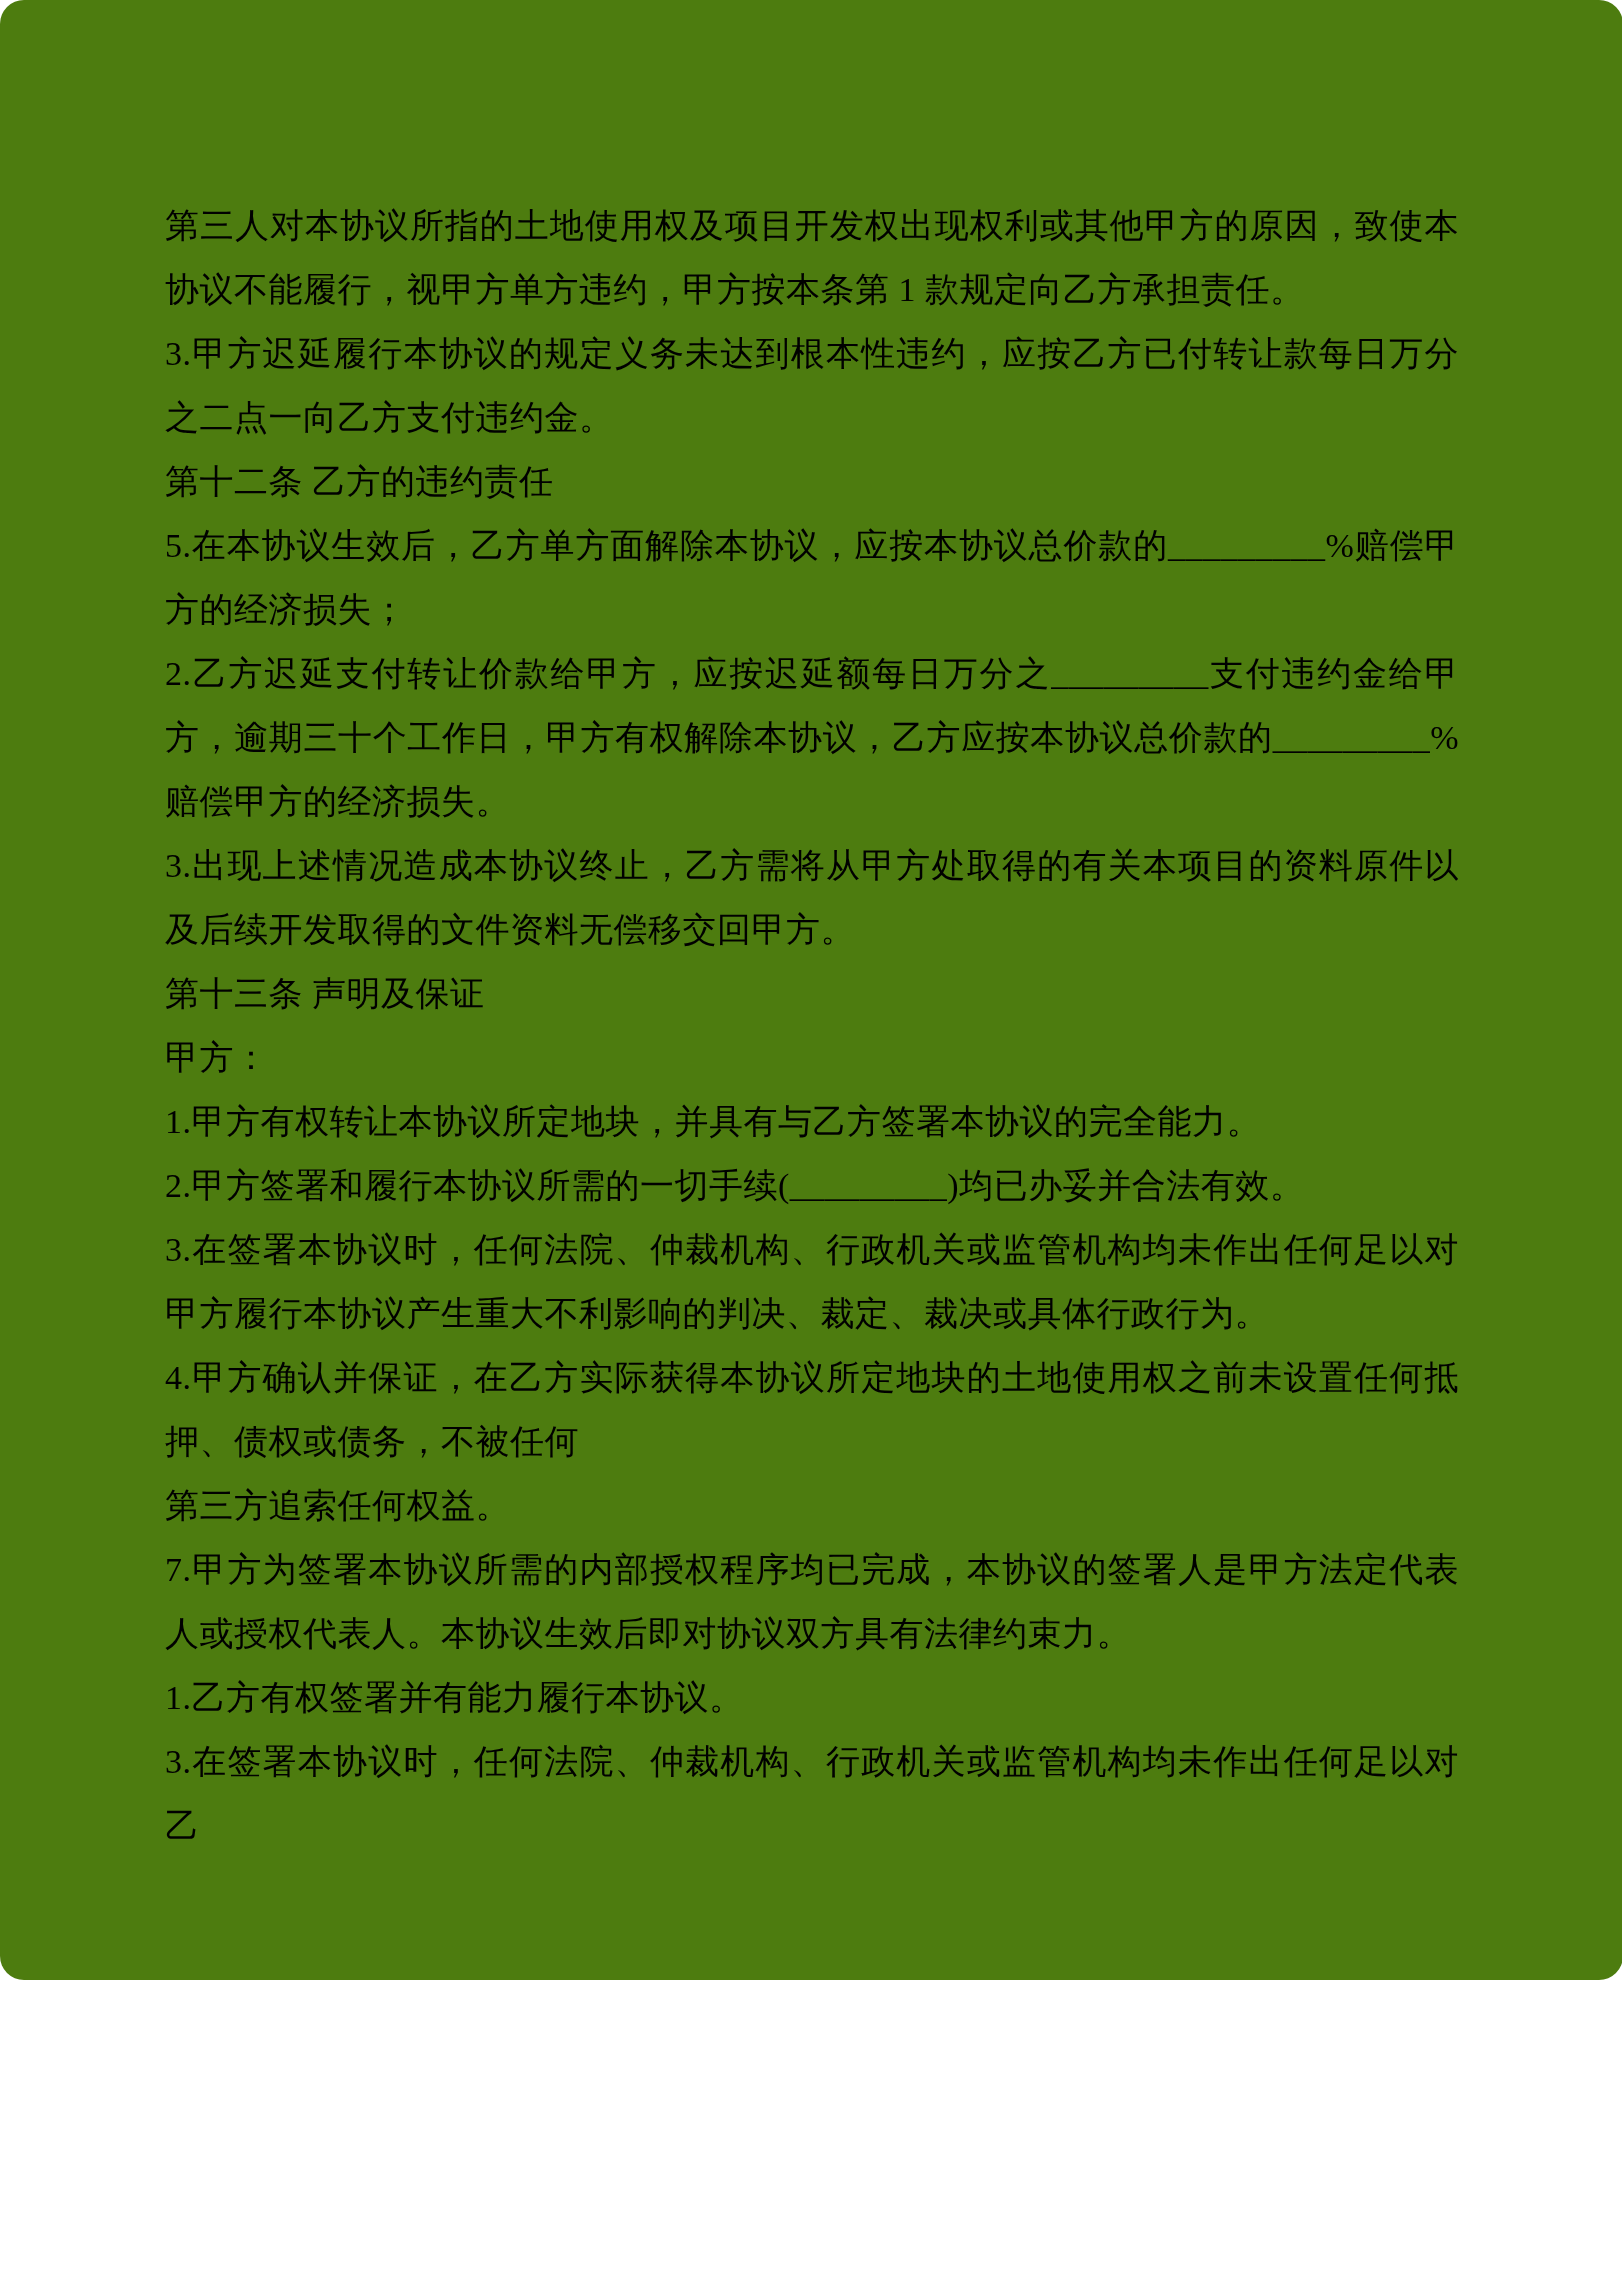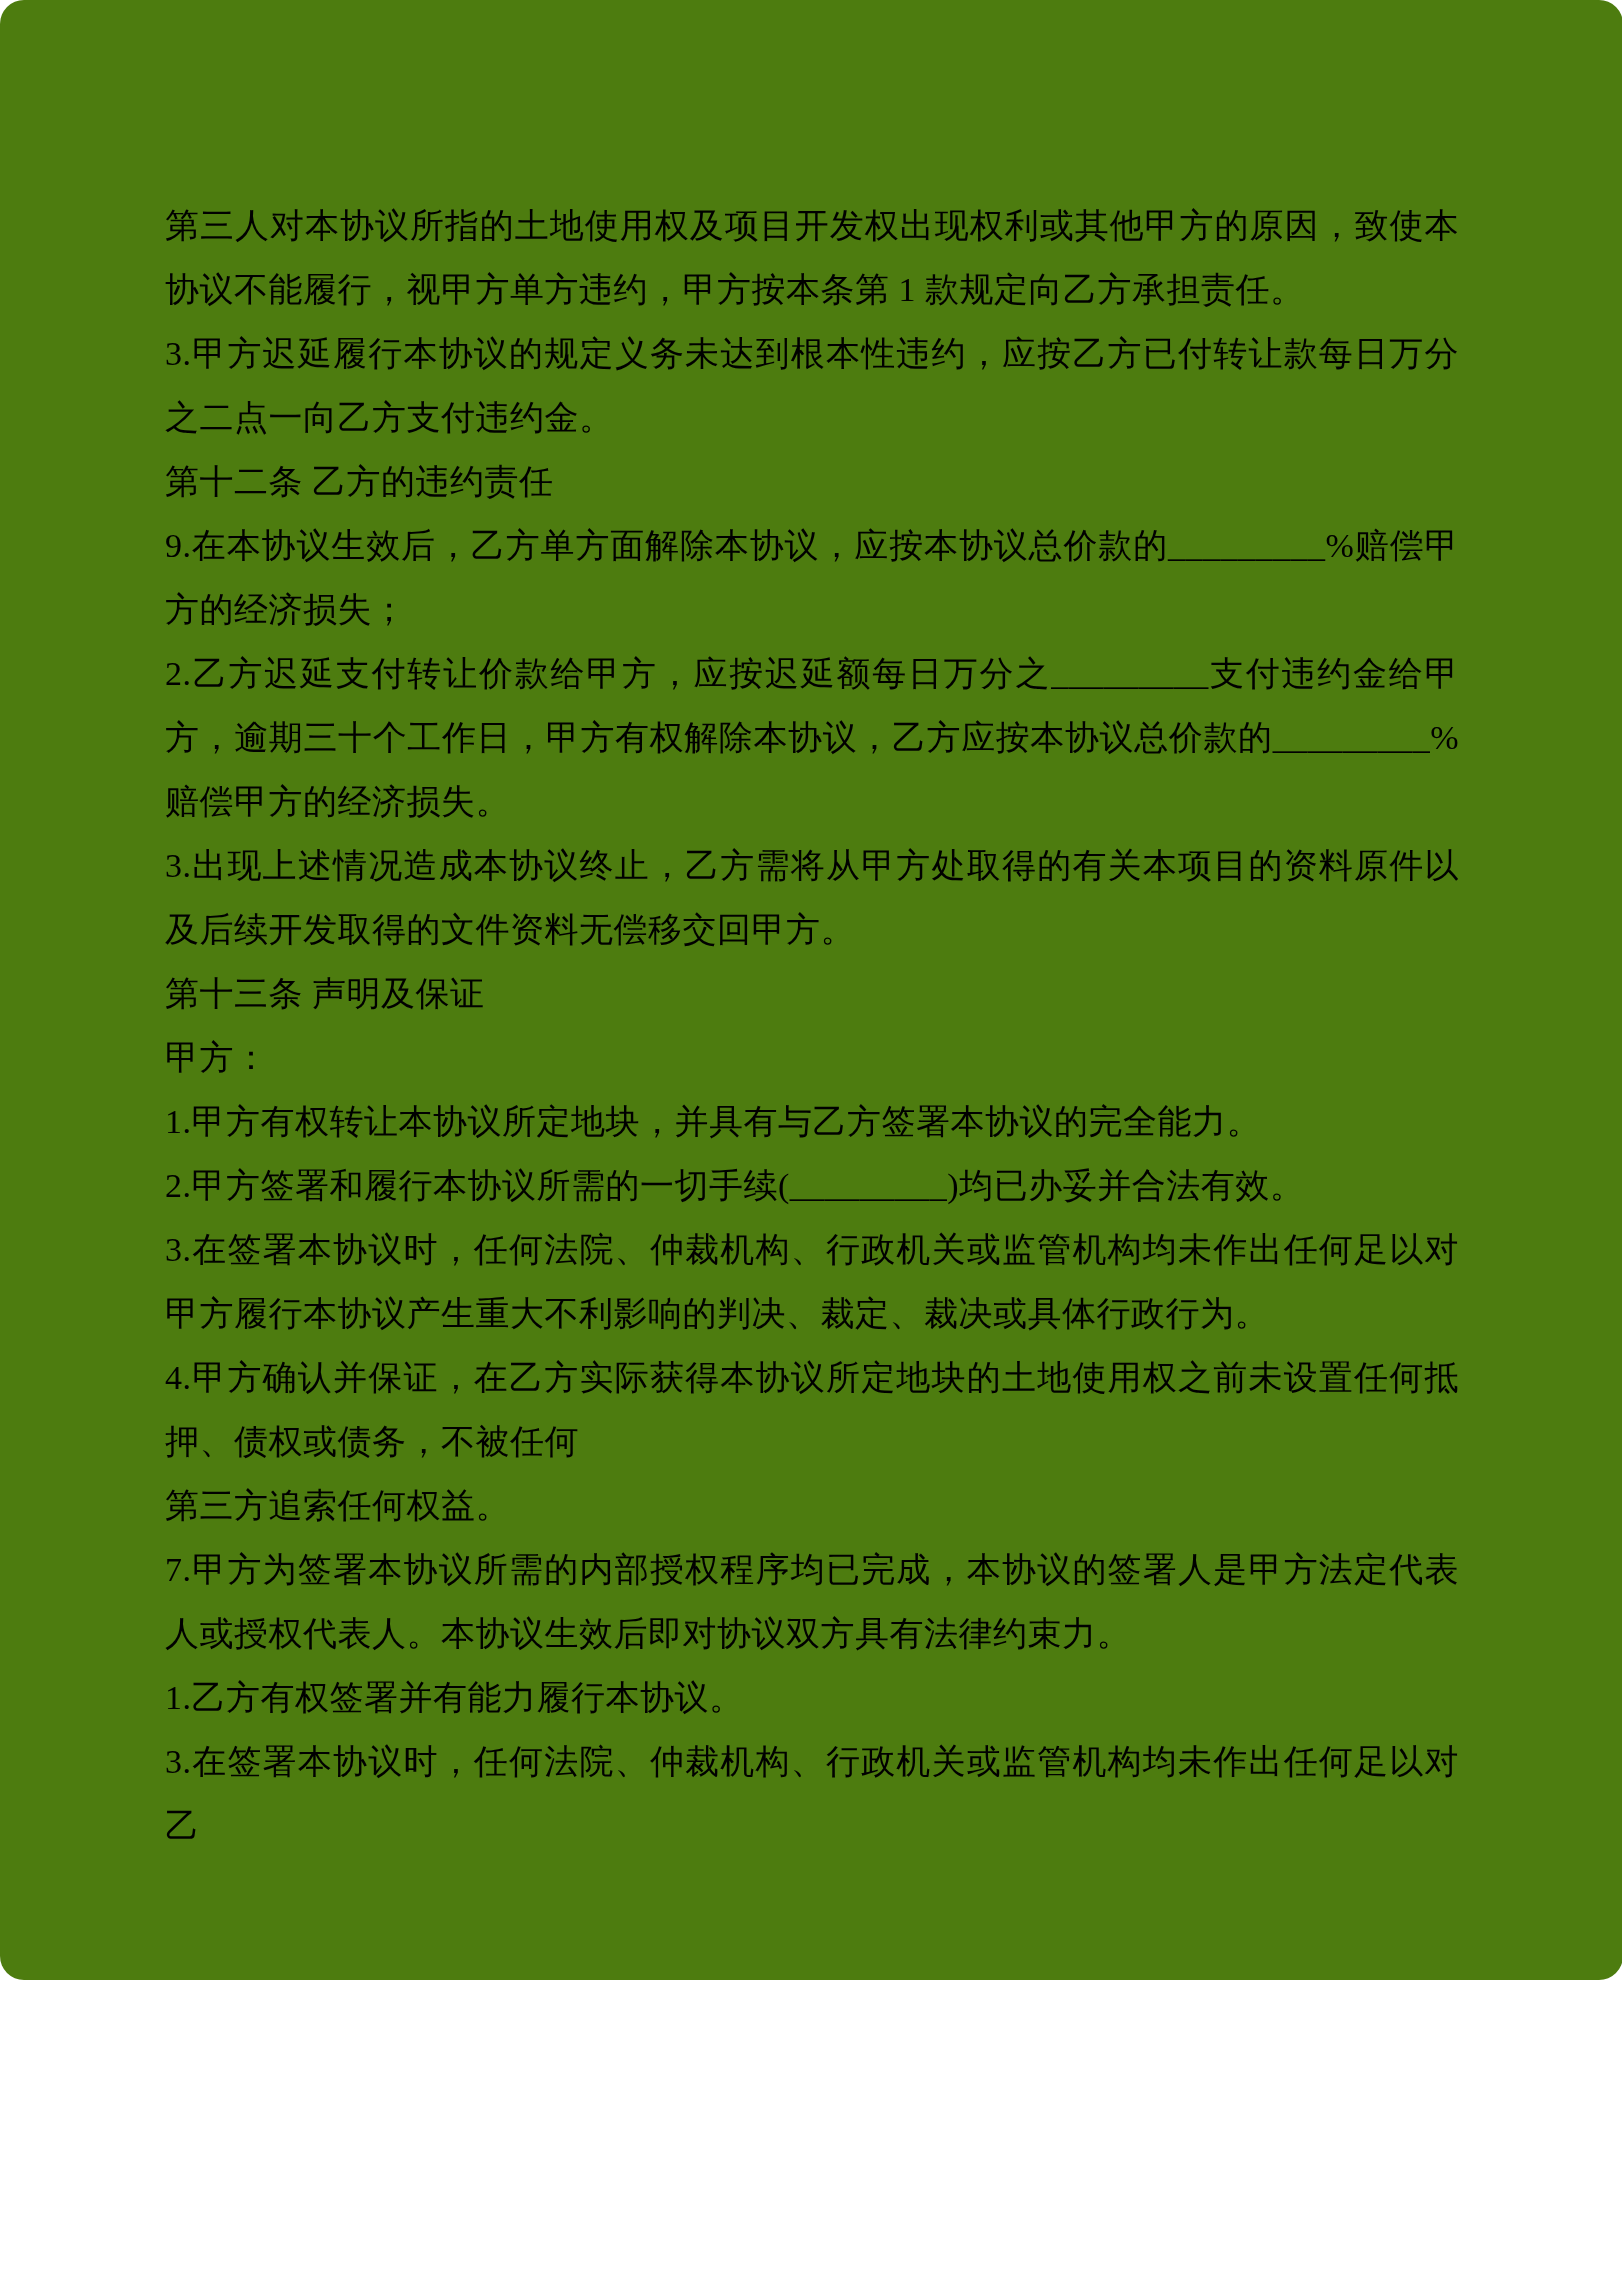--- a/index.html
+++ b/index.html
@@ -46,21 +46,21 @@
   }
 </style>
 </head>
 <body>
 
 <div class="page">
   <div class="content">
     <p class="para">第三人对本协议所指的土地使用权及项目开发权出现权利或其他甲方的原因，致使本协议不能履行，视甲方单方违约，甲方按本条第 1 款规定向乙方承担责任。</p>
     <p class="para">3.甲方迟延履行本协议的规定义务未达到根本性违约，应按乙方已付转让款每日万分之二点一向乙方支付违约金。</p>
     <p class="para">第十二条 乙方的违约责任</p>
-    <p class="para">9.在本协议生效后，乙方单方面解除本协议，应按本协议总价款的_________%赔偿甲方的经济损失；</p>
+    <p class="para">5.在本协议生效后，乙方单方面解除本协议，应按本协议总价款的_________%赔偿甲方的经济损失；</p>
     <p class="para">2.乙方迟延支付转让价款给甲方，应按迟延额每日万分之_________支付违约金给甲方，逾期三十个工作日，甲方有权解除本协议，乙方应按本协议总价款的_________%赔偿甲方的经济损失。</p>
     <p class="para">3.出现上述情况造成本协议终止，乙方需将从甲方处取得的有关本项目的资料原件以及后续开发取得的文件资料无偿移交回甲方。</p>
     <p class="para">第十三条 声明及保证</p>
     <p class="para">甲方：</p>
     <p class="para">1.甲方有权转让本协议所定地块，并具有与乙方签署本协议的完全能力。</p>
     <p class="para">2.甲方签署和履行本协议所需的一切手续(_________)均已办妥并合法有效。</p>
     <p class="para">3.在签署本协议时，任何法院、仲裁机构、行政机关或监管机构均未作出任何足以对甲方履行本协议产生重大不利影响的判决、裁定、裁决或具体行政行为。</p>
     <p class="para">4.甲方确认并保证，在乙方实际获得本协议所定地块的土地使用权之前未设置任何抵押、债权或债务，不被任何</p>
     <p class="para">第三方追索任何权益。</p>
     <p class="para">7.甲方为签署本协议所需的内部授权程序均已完成，本协议的签署人是甲方法定代表人或授权代表人。本协议生效后即对协议双方具有法律约束力。</p>

